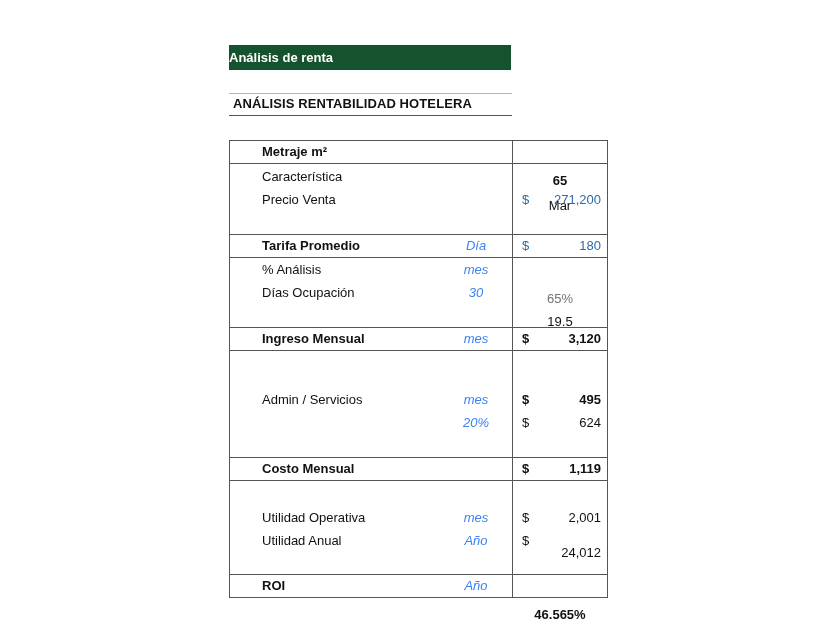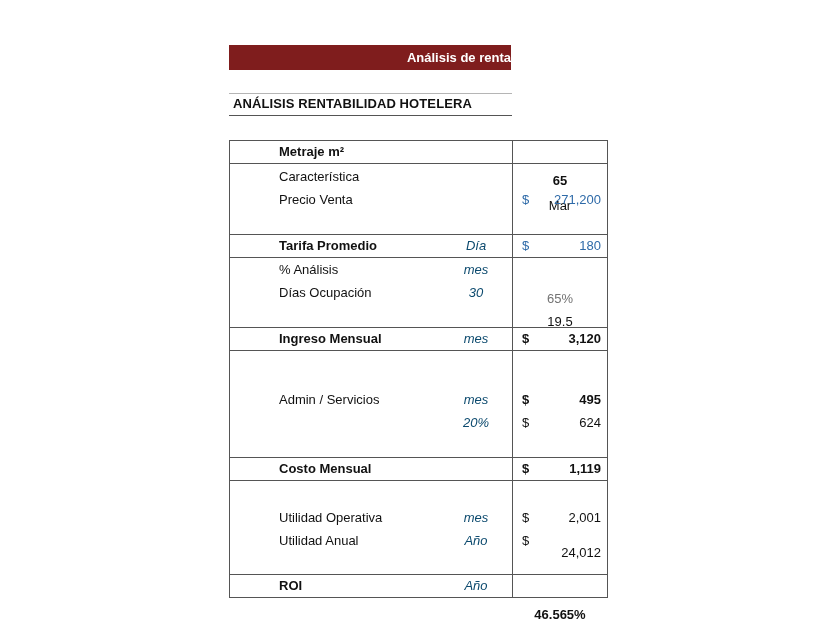--- a/index.html
+++ b/index.html
@@ -1,33 +1,33 @@
 <!DOCTYPE html>
 <html><head>
 <meta charset="utf-8">
 <style>
   html, body { margin:0; padding:0; background:#ffffff; }
   body { width:840px; height:630px; position:relative; overflow:hidden;
          font-family:"Liberation Sans", sans-serif; color:#111; }
   .banner { position:absolute; left:229px; top:45px; width:282px; height:25px;
-            background:#7f1d1d; color:#fff; font-weight:bold; font-size:13px;
-            display:flex; align-items:center; justify-content:flex-end; }
+            background:#14532d; color:#fff; font-weight:bold; font-size:13px;
+            display:flex; align-items:center; justify-content:flex-start; }
   .hline { position:absolute; left:229px; width:283px; height:0; }
   .hline.top { top:93px; border-top:1px solid #b5b5b5; }
   .hline.bot { top:115px; border-top:1px solid #555; }
   .heading { position:absolute; left:233px; top:96px; font-size:13px; font-weight:bold;
              letter-spacing:0.1px; }
   .table { position:absolute; left:229px; top:140px; width:379px; height:458px;
            border:1px solid #555; box-sizing:border-box; }
   .vdiv { position:absolute; left:282px; top:0; bottom:0; border-left:1px solid #555; }
   .rdiv { position:absolute; left:0; right:0; border-top:1px solid #555; }
   .cell { position:absolute; font-size:13px; line-height:16px; white-space:nowrap; }
-  .lbl { left:17px;padding-left:32px; }
+  .lbl { left:0;padding-left:32px; }
   .bold { font-weight:bold; }
-  .unit { font-style:italic; color:#0c4a6e; width:60px; text-align:center; left:216px; }
+  .unit { font-style:italic; color:#3b82f6; width:60px; text-align:center; left:216px; }
   .cur { left:292px; }
   .amt { right:6px; text-align:right; }
   .ctr { left:283px; width:94px; text-align:center;margin-top:29px; }
   .blue { color:#2e6aa8; }
   .orange { color:#737373; font-weight:normal; }
 </style>
 </head>
 <body>
 
 <div class="banner">

